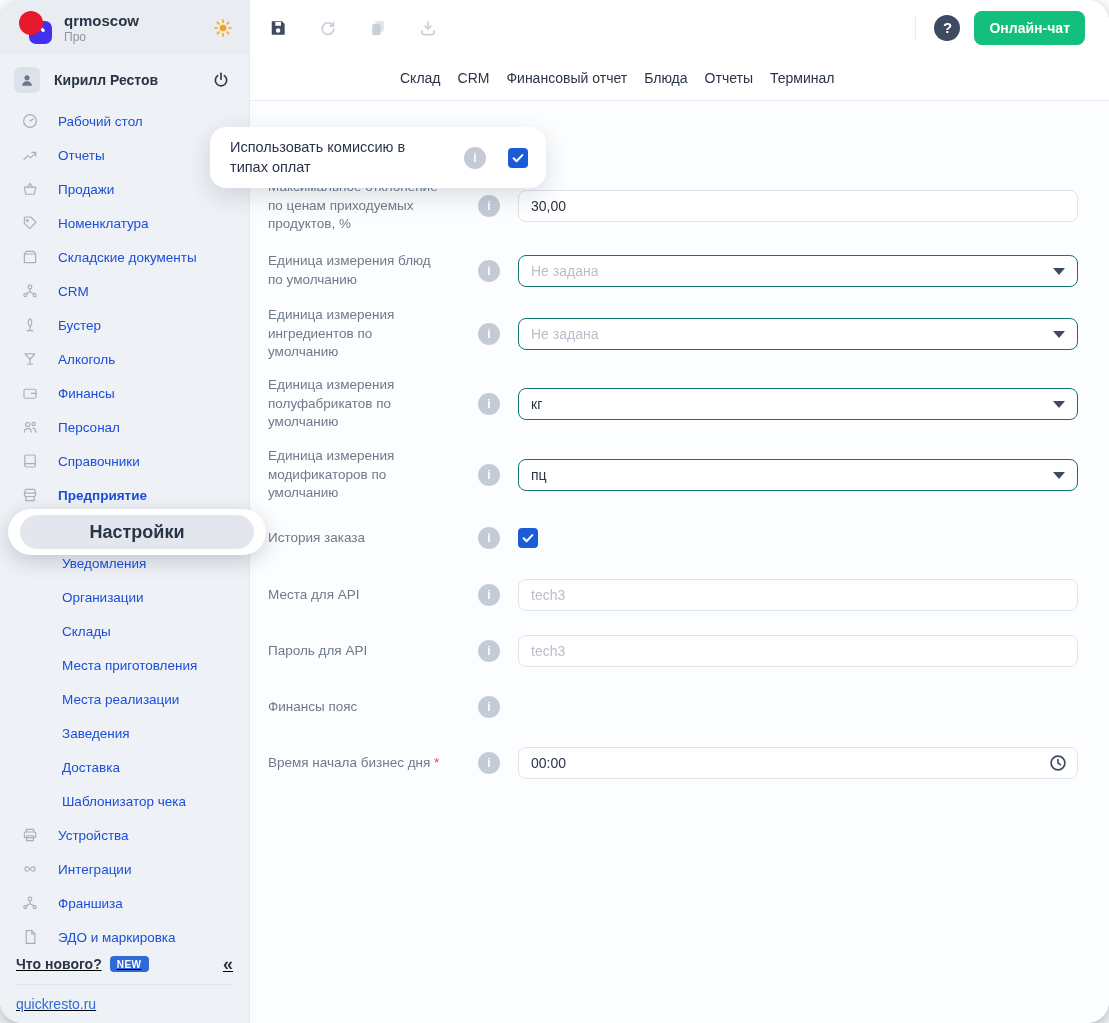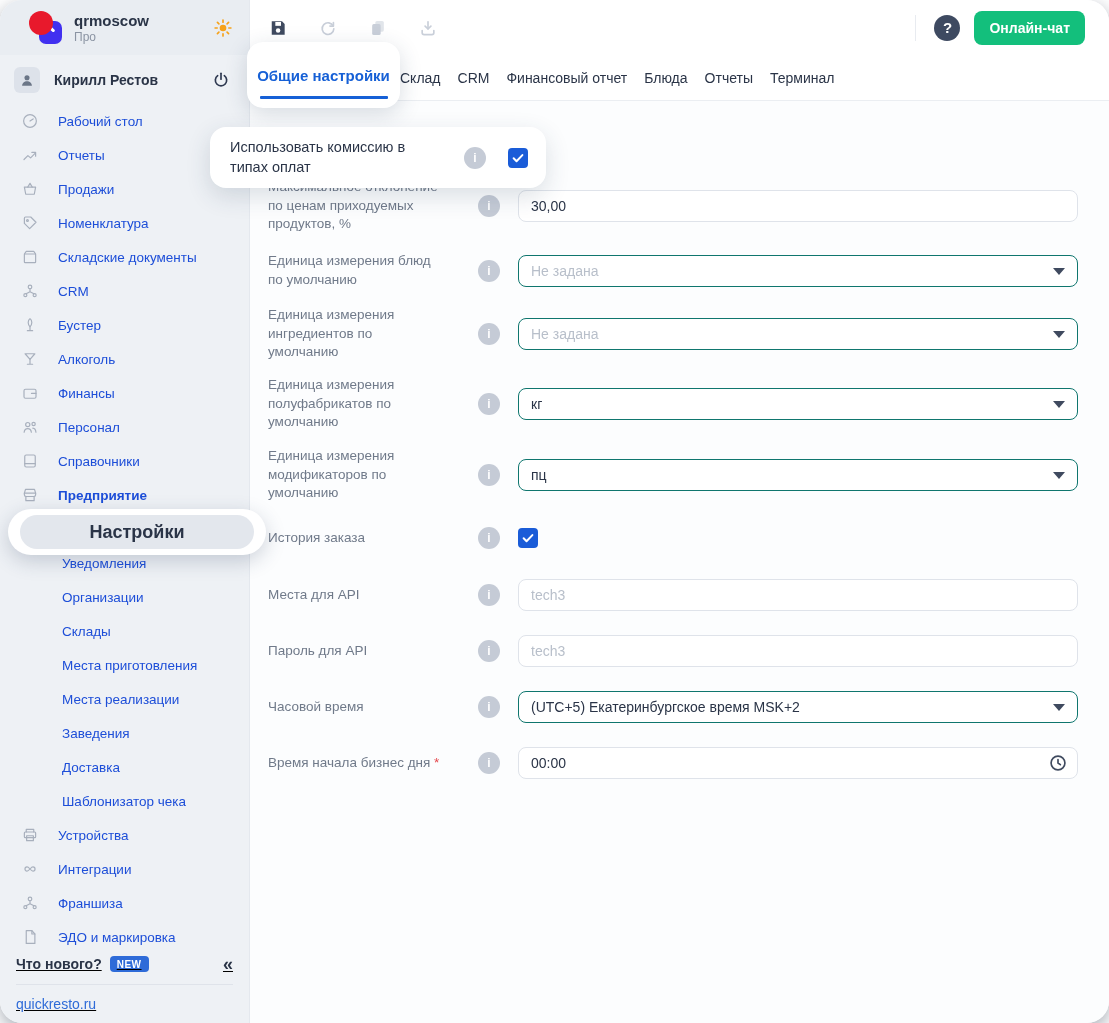--- a/index.html
+++ b/index.html
@@ -3,21 +3,21 @@
 <meta charset="utf-8">
 <style>
   * { margin:0; padding:0; box-sizing:border-box; }
   html,body { width:1109px; height:1023px; background:#fff; font-family:"Liberation Sans", sans-serif; }
   .app { position:relative; width:1109px; height:1023px; border-radius:22px; overflow:hidden;
          background:#fcfdfe; box-shadow:0 6px 18px rgba(60,70,90,.45); }
 
   
   .sidebar { position:absolute; left:0; top:0; width:250px; height:100%; background:#eef1f5;
              display:flex; flex-direction:column; border-right:1px solid #e4e8ee; }
-  .sb-header { height:55px; background:#e9edf2; display:flex; align-items:center; padding:0 16px 0 28px; flex:0 0 auto; }
+  .sb-header { height:55px; background:#e9edf2; display:flex; align-items:center; padding:0 16px 0 18px; flex:0 0 auto; }
   .logo { position:relative; width:36px; height:34px; flex:0 0 auto; }
   .logo .sq { position:absolute; right:2px; bottom:1px; width:23px; height:23px; border-radius:7px; background:#4130f0; }
   .logo .sq::after { content:""; position:absolute; left:5px; top:5px; width:12px; height:3px; background:#fff; border-radius:2px; transform:rotate(42deg); }
   .logo .ci { position:absolute; left:1px; top:0; width:24px; height:24px; border-radius:50%; background:#e8192c; }
   .brand-txt { margin-left:10px; flex:1; }
   .brand-name { font-size:15px; font-weight:bold; color:#2a3447; }
   .brand-plan { font-size:12px; color:#8b94a3; margin-top:1px; }
   .sun { color:#f6a21a; width:20px; height:20px; }
 
   .sb-user { height:49px; display:flex; align-items:center; padding:0 18px 0 14px; flex:0 0 auto; }
@@ -438,47 +438,39 @@
         <div class="row-ctl"><input class="ctl-input" placeholder="tech3" style=""></div>
       </div>
 
       <div class="form-row" style="top:533px">
         <div class="row-label">Пароль для API</div>
         <div class="row-info">i</div>
         <div class="row-ctl"><input class="ctl-input" placeholder="tech3" style=""></div>
       </div>
 
       <div class="form-row" style="top:589px">
-        <div class="row-label">Часовой время</div>
-        <div class="row-info">i</div>
-        <div class="row-ctl">
-          <div class="ctl-select">(UTC+5) Екатеринбургское время MSK+2</div>
-          <div class="caret"></div>
-        </div>
+        <div class="row-label">Финансы пояс</div>
+        <div class="row-info">i</div>
       </div>
 
       <div class="form-row" style="top:645px">
         <div class="row-label"><span>Время начала бизнес дня</span> <span class="req">*</span></div>
         <div class="row-info">i</div>
         <div class="row-ctl">
           <input class="ctl-input" value="00:00" style="">
           <span class="clock"><svg width="20" height="20" viewBox="0 0 24 24" fill="none" stroke="currentColor" stroke-width="1.6" stroke-linecap="round" stroke-linejoin="round">
                 <circle cx="12" cy="12" r="8.3" stroke-width="2"></circle>
                 <path d="M12 7.8V12l2.8 2" stroke-width="2"></path>
               </svg></span>
         </div>
       </div>
 
     </div>
   </div>
 
-  <div class="spot-tab">
-    <span class="t">Общие настройки</span>
-    <div class="bar"></div>
-  </div>
 
   <div class="spot-callout">
     <div class="c-label">Использовать комиссию в
 типах оплат</div>
     <div class="row-info">i</div>
     <div class="checkbox">
         <svg width="14" height="14" viewBox="0 0 24 24" fill="none" stroke="#fff" stroke-width="3.4" stroke-linecap="round" stroke-linejoin="round">
           <path d="M4.5 12.5l5 5L19.5 7"></path>
         </svg>
       </div>

